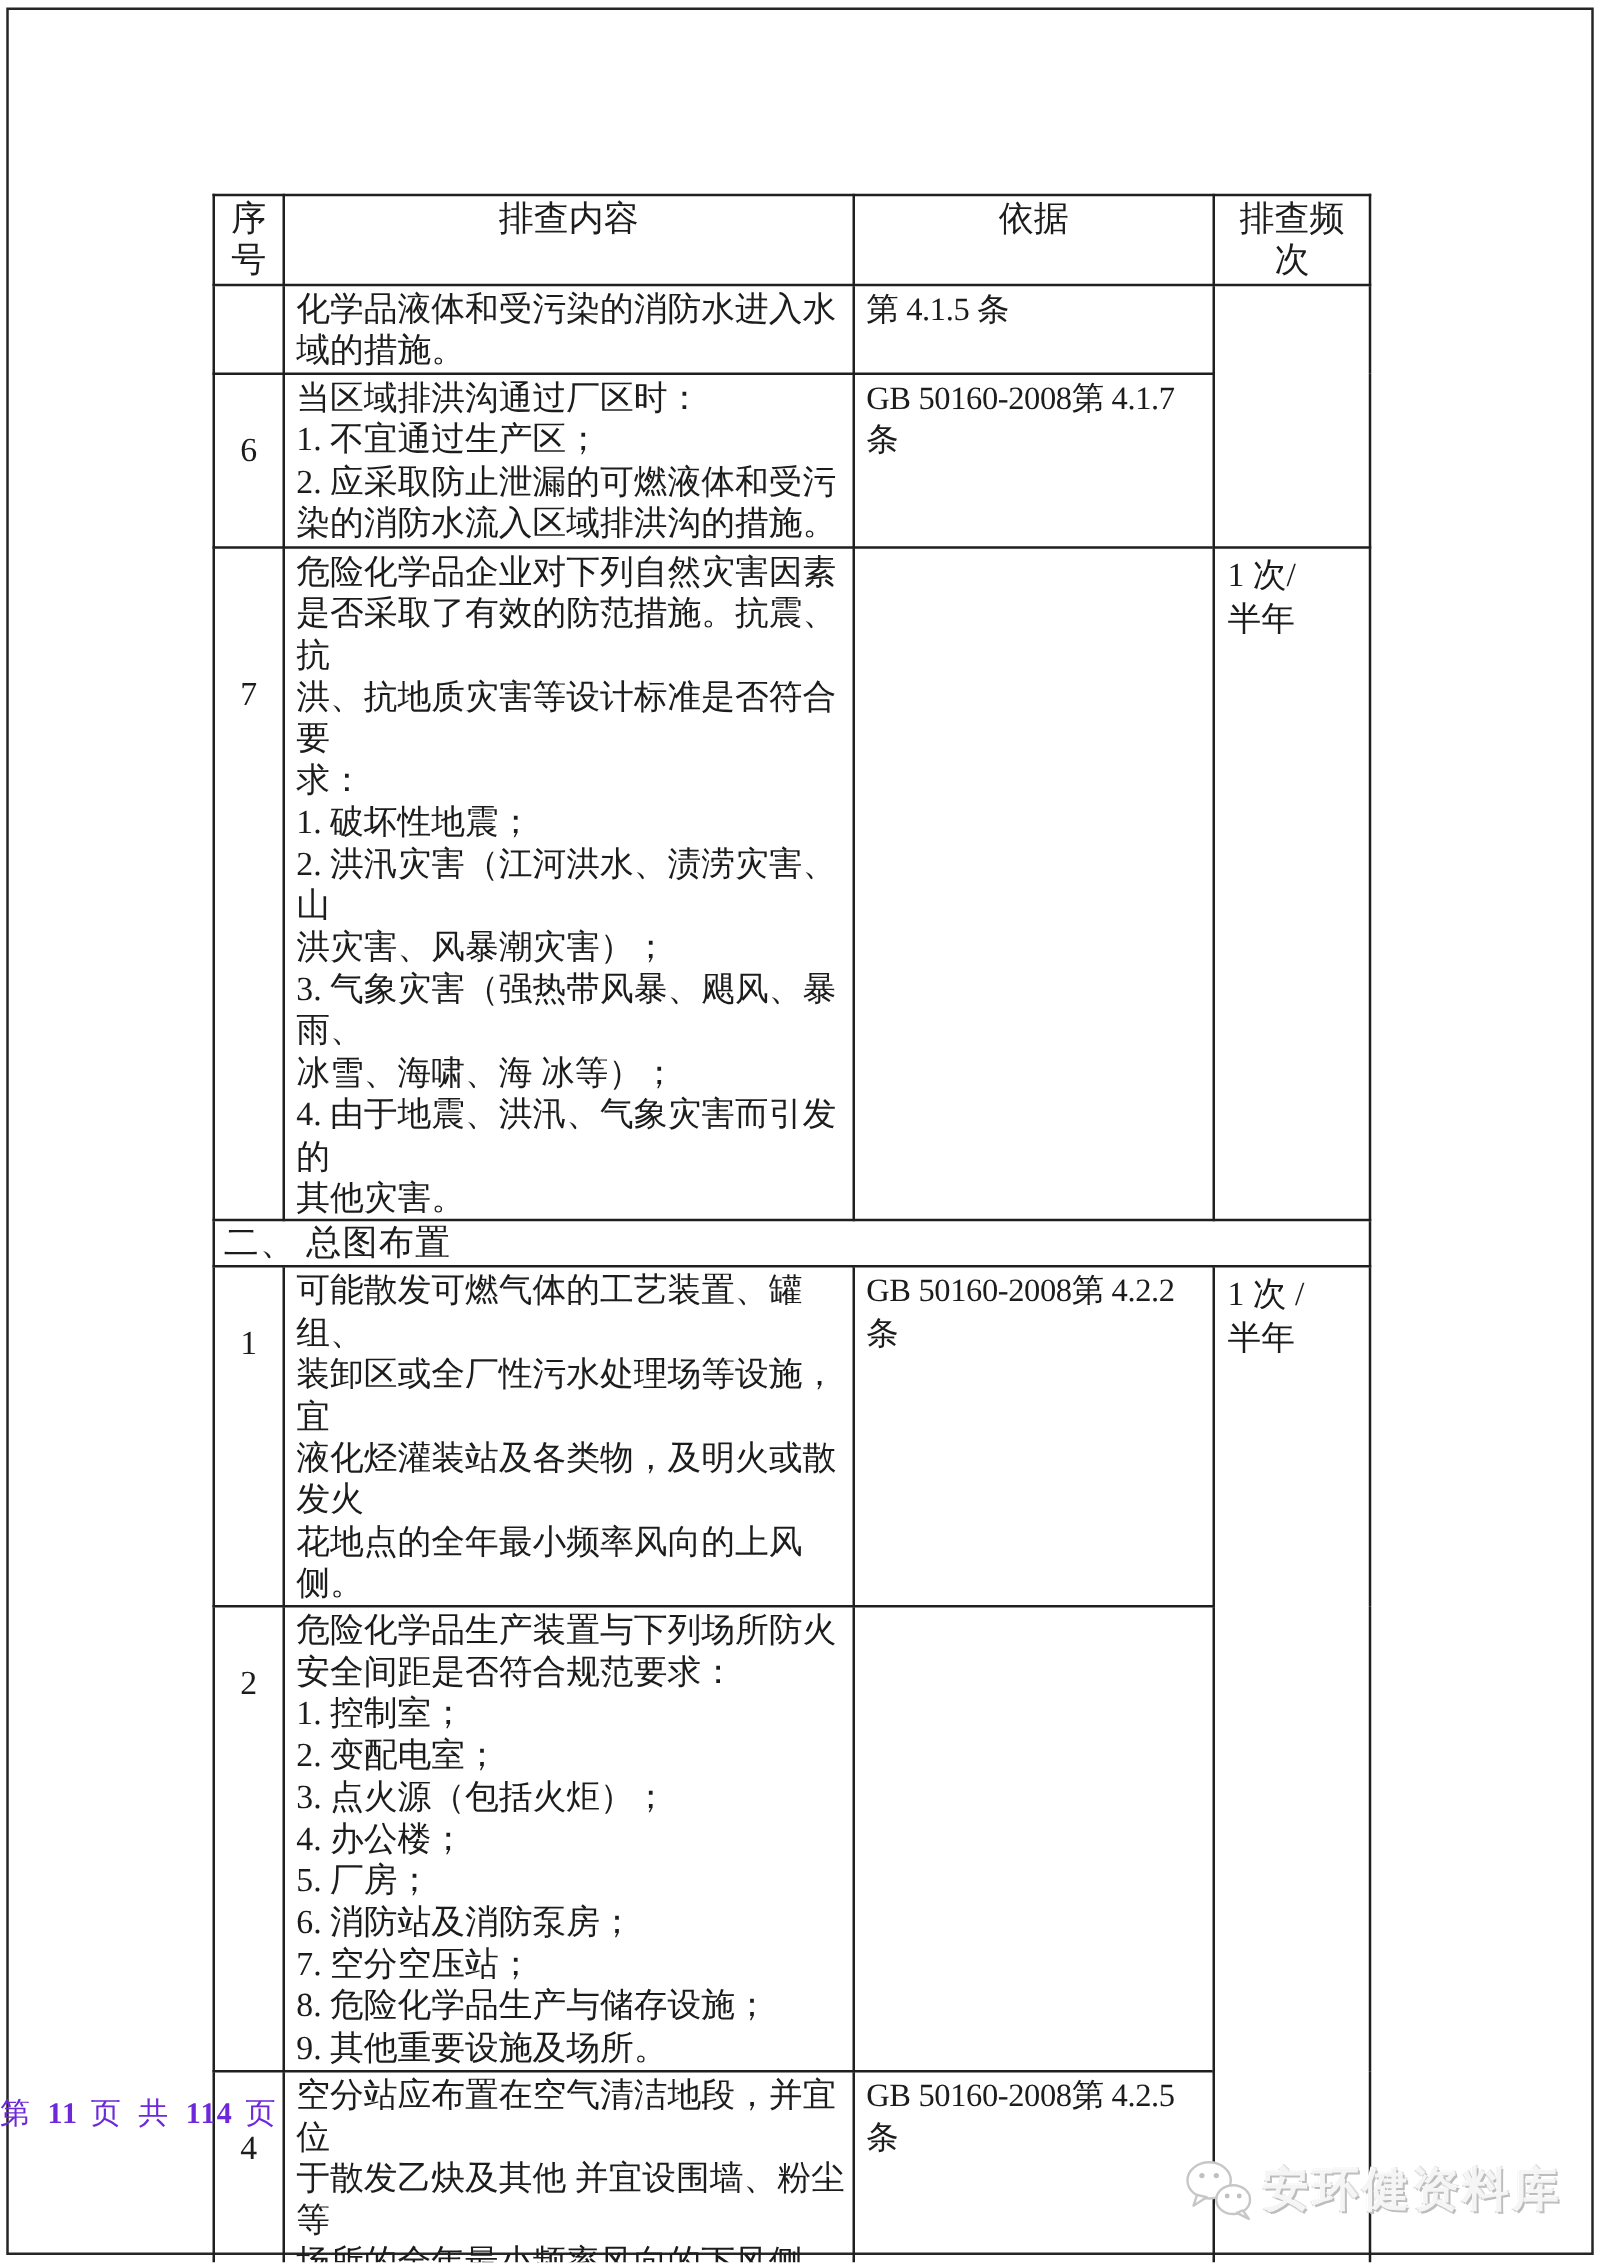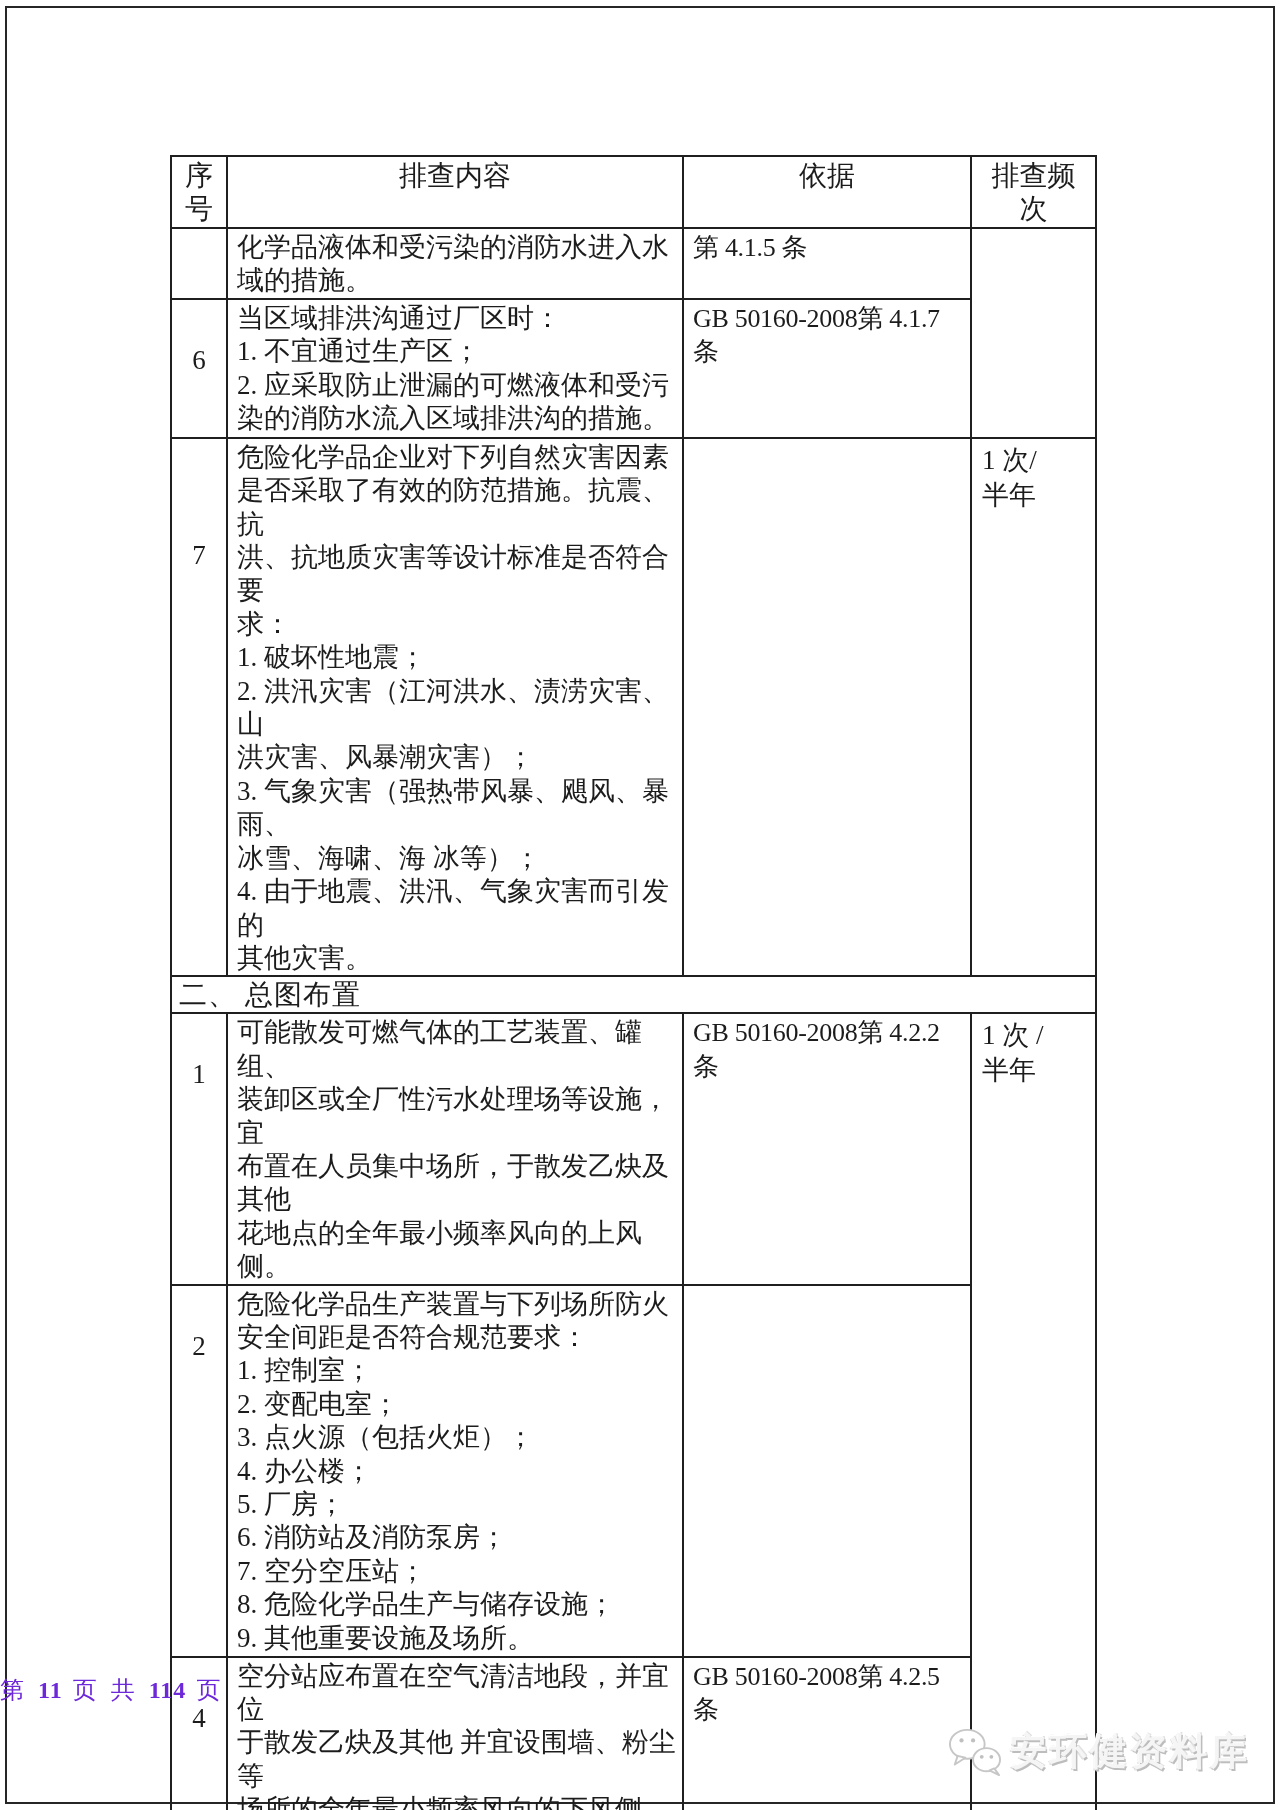--- a/index.html
+++ b/index.html
@@ -105,21 +105,21 @@
       </tr>
 
       <tr class="rh-sec">
         <td class="c-section" colspan="4">二、 总图布置</td>
       </tr>
 
       <tr class="rh-1">
         <td class="c-no off-mid">1</td>
         <td class="c-content">可能散发可燃气体的工艺装置、罐组、
 装卸区或全厂性污水处理场等设施，宜
-布置在人员集中场所，于散发乙炔及其他
+液化烃灌装站及各类物，及明火或散发火
 花地点的全年最小频率风向的上风侧。</td>
         <td class="c-basis">GB 50160-2008第 4.2.2
 条</td>
         <td class="c-freq" rowspan="5">1    次 /
 半年</td>
       </tr>
       <tr class="rh-2">
         <td class="c-no off-mid">2</td>
         <td class="c-content">危险化学品生产装置与下列场所防火
 安全间距是否符合规范要求：

